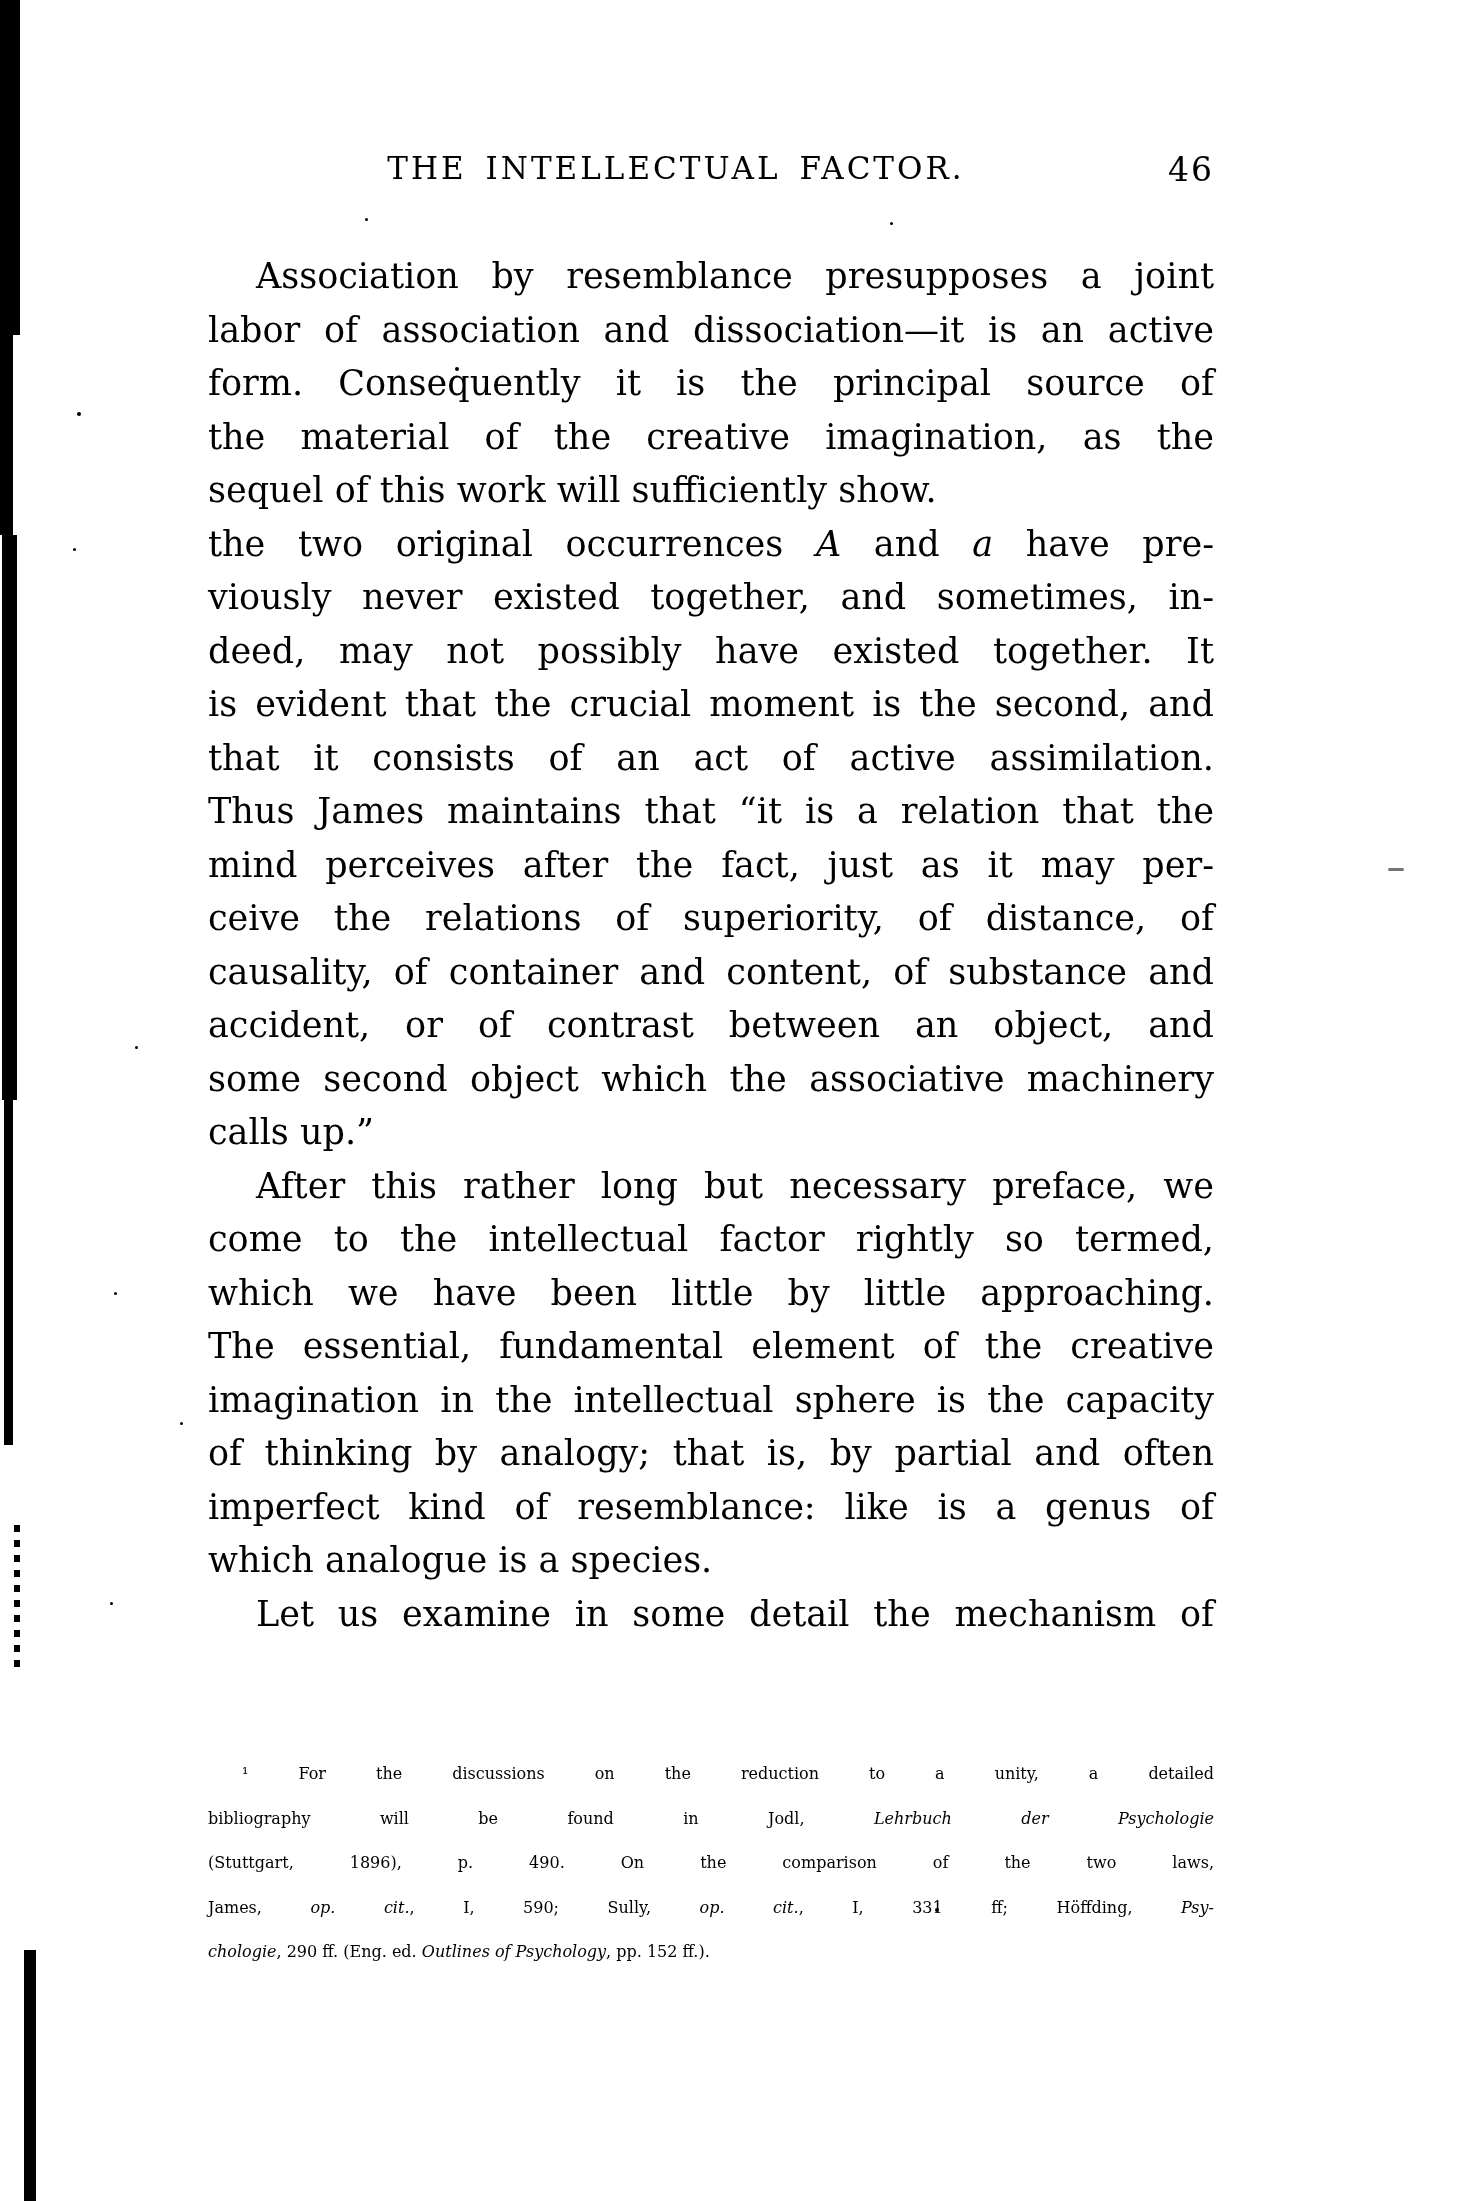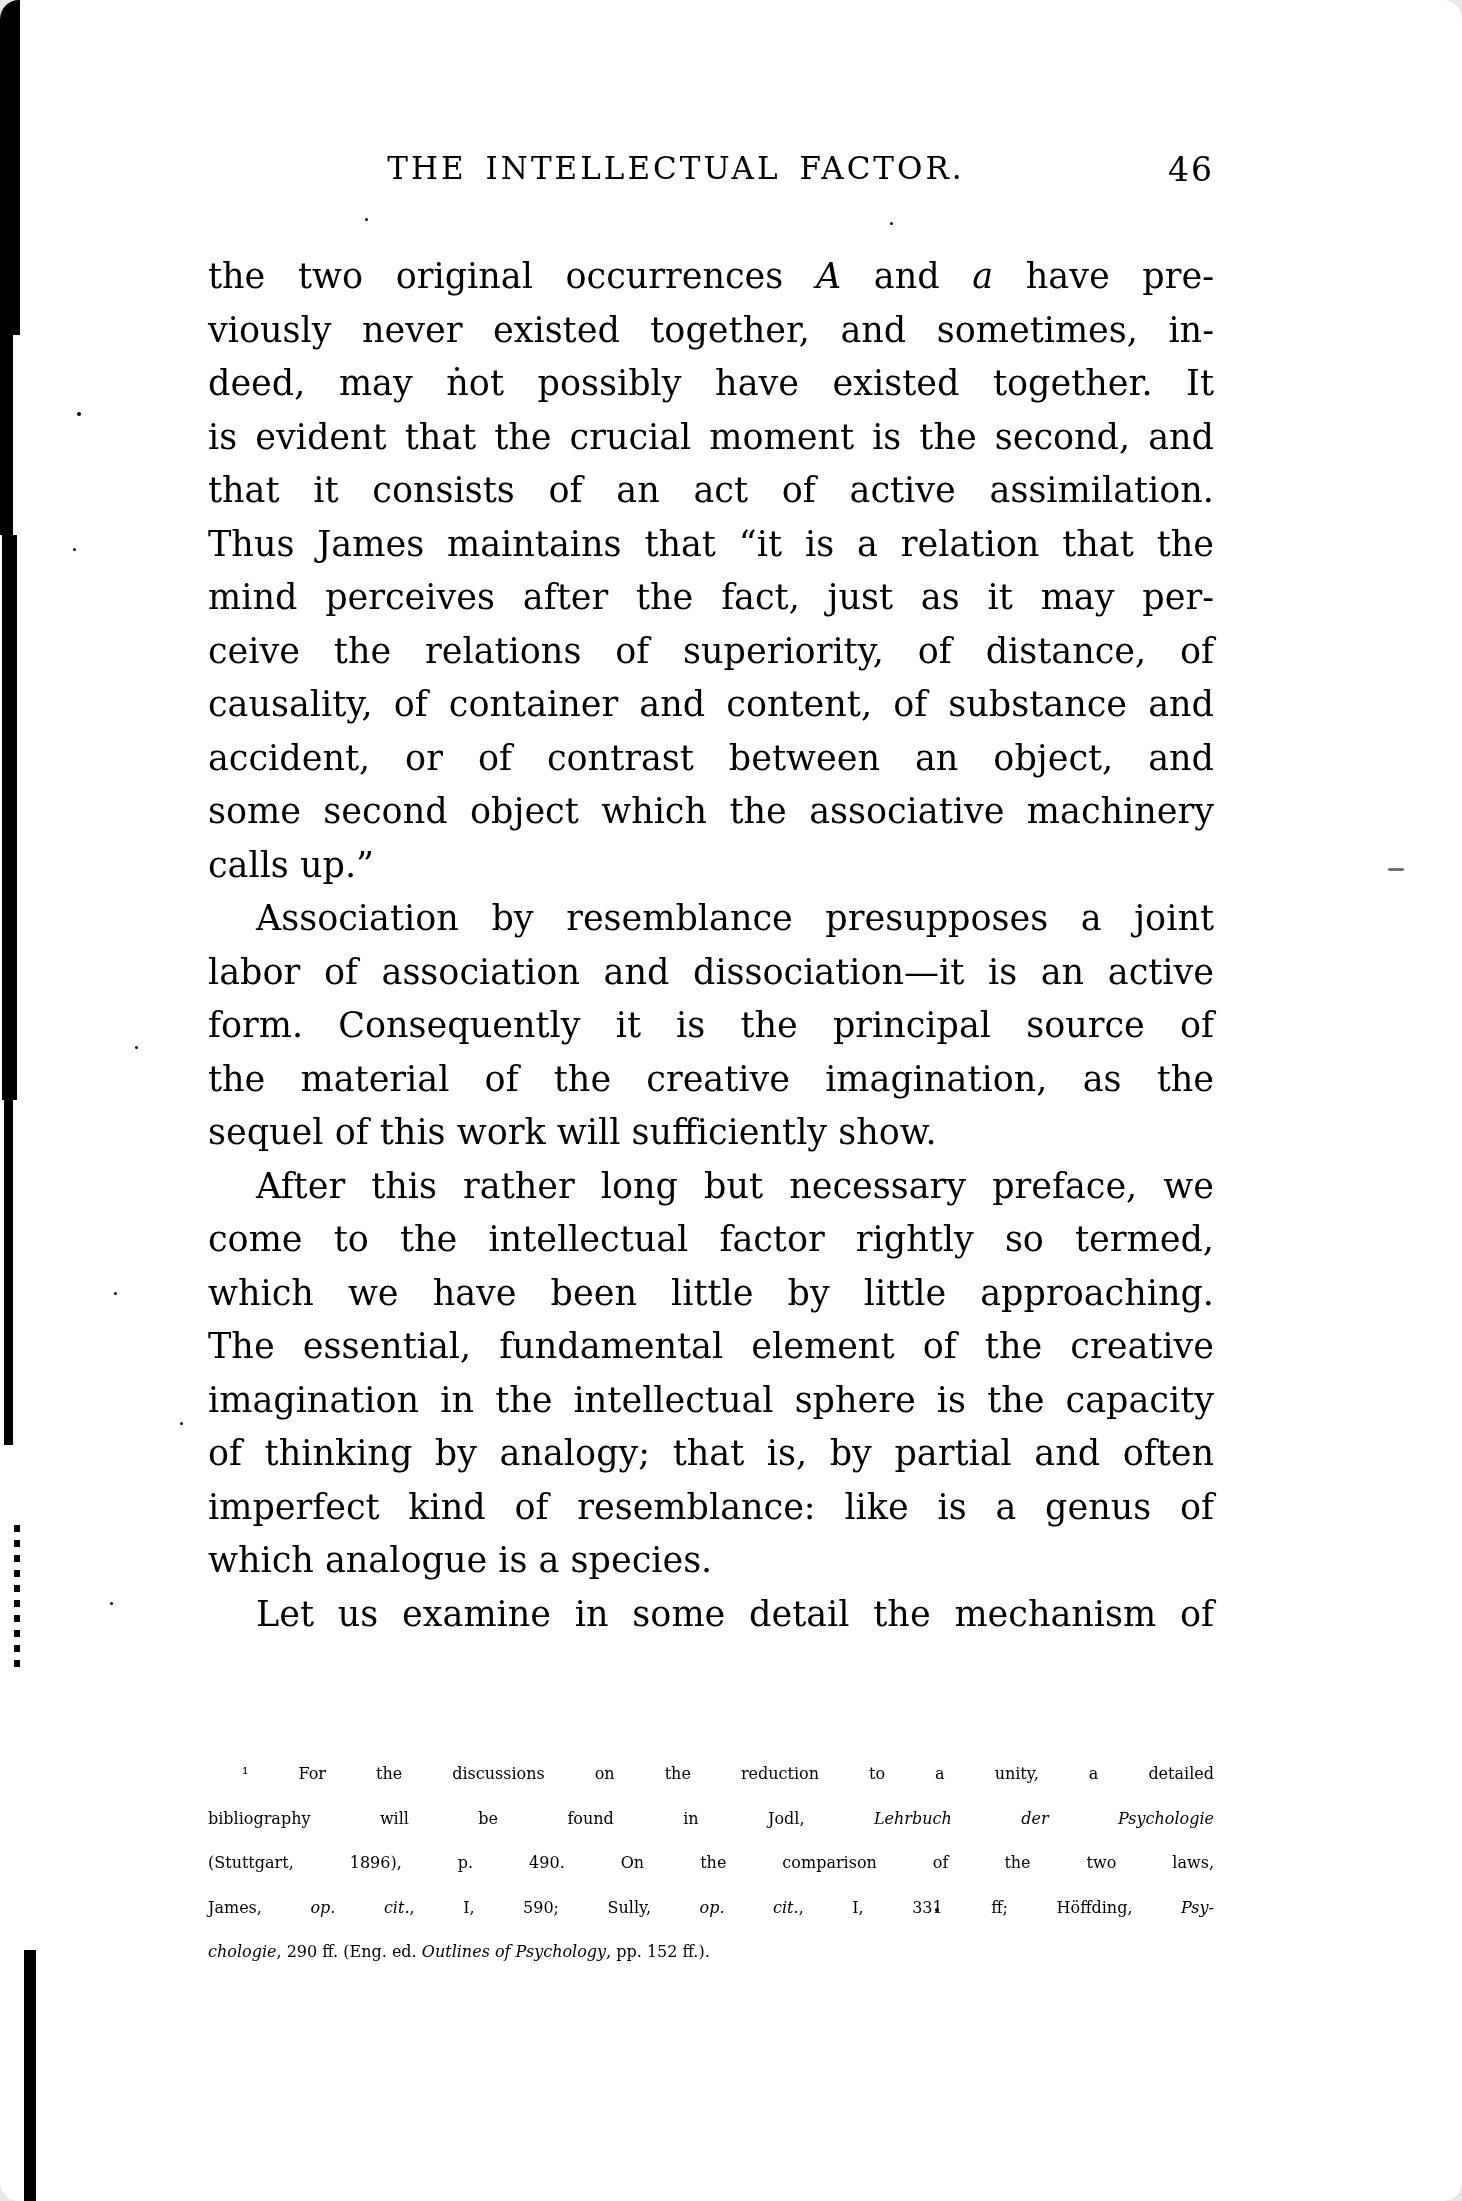--- a/index.html
+++ b/index.html
@@ -3,21 +3,20 @@
 <meta charset="utf-8">
 <style>
   html,body { margin:0; padding:0; background:#e8e8e8; }
   .page {
     position:relative;
     width:1462px; height:2201px;
     background:#ffffff;
     overflow:hidden;
     font-family:"DejaVu Serif","Liberation Serif",serif;
     color:#000;
-    border-radius:19px;
   }
   
   .gbar { position:absolute; background:#000; }
   .gbar-dashed {
     position:absolute;
     background:repeating-linear-gradient(to bottom,#000 0 7px,transparent 7px 15px);
   }
   .running-header {
     position:absolute; left:208px; top:150px; width:1006px; height:44px;
   }
@@ -59,39 +58,39 @@
   <div class="gbar-dashed" style="left:14px;top:1525px;width:6px;height:150px;"></div>
   <div class="gbar" style="left:24px;top:1950px;width:12px;height:251px;"></div>
 
   <div class="running-header">
     <div class="page-title">THE INTELLECTUAL FACTOR.</div>
     <div class="page-number">46</div>
   </div>
 
   <div class="bodytext">
       <div>
+        <div class="tline indent"><span>Association by resemblance presupposes a joint</span></div>
+        <div class="tline"><span>labor of association and dissociation—it is an active</span></div>
+        <div class="tline"><span>form.  Consequently it is the principal source of</span></div>
+        <div class="tline"><span>the material of the creative imagination, as the</span></div>
+        <div class="tline lastline"><span>sequel of this work will sufficiently show.</span></div>
+      </div>
+      <div>
         <div class="tline"><span>the two original occurrences </span><span class="it">A</span><span> and </span><span class="it">a</span><span> have pre-</span></div>
         <div class="tline"><span>viously never existed together, and sometimes, in-</span></div>
         <div class="tline"><span>deed, may not possibly have existed together.  It</span></div>
         <div class="tline"><span>is evident that the crucial moment is the second, and</span></div>
         <div class="tline"><span>that it consists of an act of active assimilation.</span></div>
         <div class="tline"><span>Thus James maintains that “it is a relation that the</span></div>
         <div class="tline"><span>mind perceives after the fact, just as it may per-</span></div>
         <div class="tline"><span>ceive the relations of superiority, of distance, of</span></div>
         <div class="tline"><span>causality, of container and content, of substance and</span></div>
         <div class="tline"><span>accident, or of contrast between an object, and</span></div>
         <div class="tline"><span>some second object which the associative machinery</span></div>
         <div class="tline lastline"><span>calls up.”</span></div>
-      </div>
-      <div>
-        <div class="tline indent"><span>Association by resemblance presupposes a joint</span></div>
-        <div class="tline"><span>labor of association and dissociation—it is an active</span></div>
-        <div class="tline"><span>form.  Consequently it is the principal source of</span></div>
-        <div class="tline"><span>the material of the creative imagination, as the</span></div>
-        <div class="tline lastline"><span>sequel of this work will sufficiently show.</span></div>
       </div>
       <div>
         <div class="tline indent"><span>After this rather long but necessary preface, we</span></div>
         <div class="tline"><span>come to the intellectual factor rightly so termed,</span></div>
         <div class="tline"><span>which we have been little by little approaching.</span></div>
         <div class="tline"><span>The essential, fundamental element of the creative</span></div>
         <div class="tline"><span>imagination in the intellectual sphere is the capacity</span></div>
         <div class="tline"><span>of thinking by analogy; that is, by partial and often</span></div>
         <div class="tline"><span>imperfect kind of resemblance: like is a genus of</span></div>
         <div class="tline lastline"><span>which analogue is a species.</span></div>

